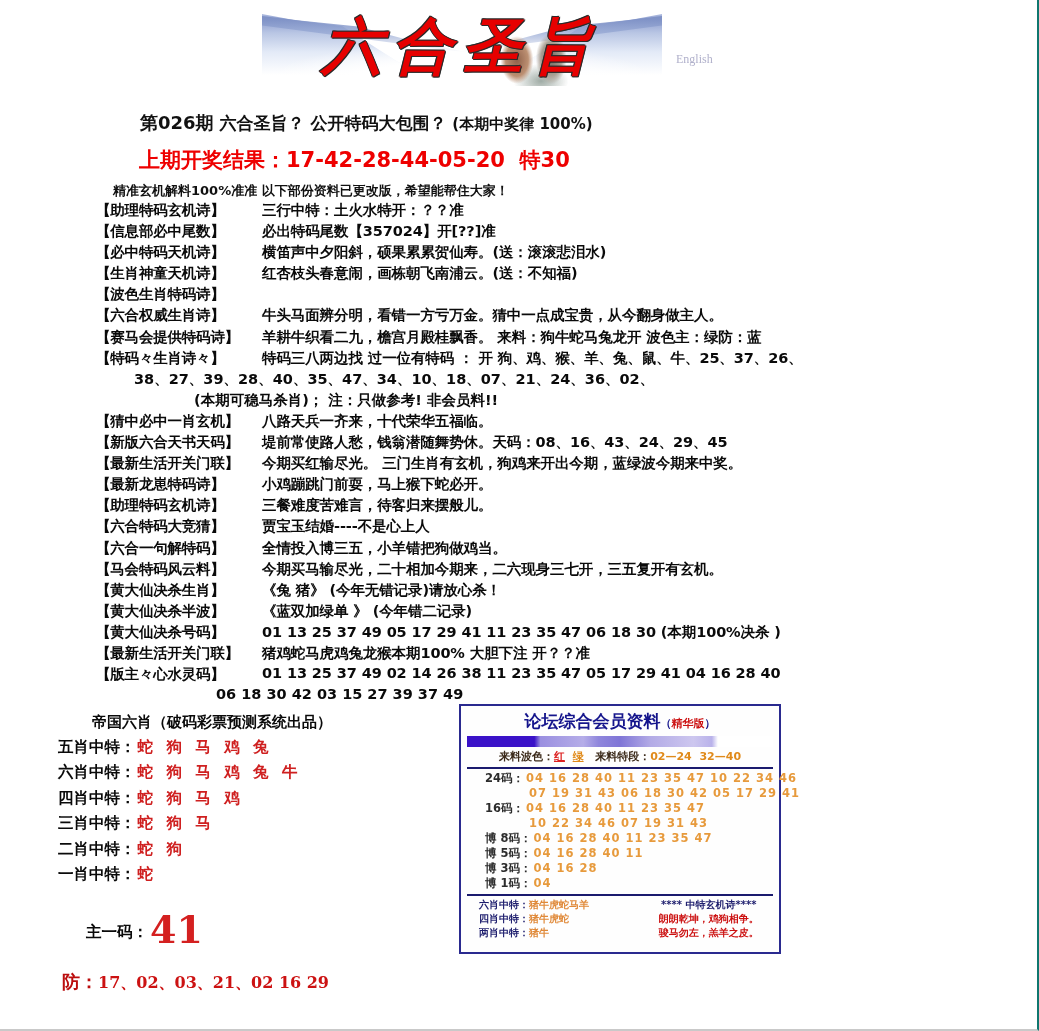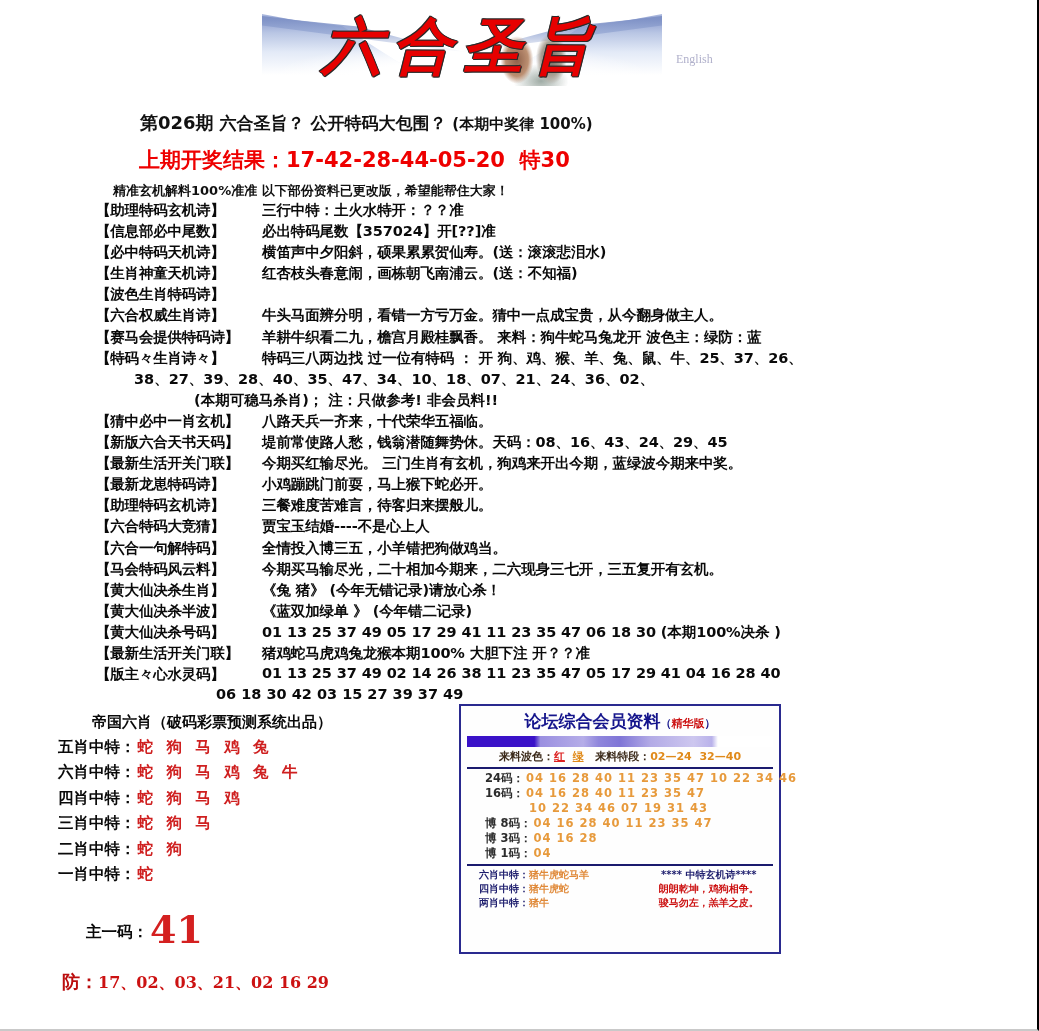--- a/index.html
+++ b/index.html
@@ -13,21 +13,21 @@
     position: relative;
     font-family: "DejaVu Sans", "Liberation Sans", sans-serif;
     overflow: hidden;
   }
   .page {
     position: relative;
     width: 1039px;
     height: 1031px;
     background: #ffffff;
     box-sizing: border-box;
-    border-right: 2px solid #000000;
+    border-right: 2px solid #0f766e;
     border-bottom: 2px solid #c9c9c9;
   }
 
   
   .banner {
     position: absolute;
     left: 262px;
     top: 0px;
     width: 400px;
     height: 100px;
@@ -461,23 +461,25 @@
     <div class="panel-title">
       <span>论坛综合会员资料</span><span class="paren">（</span><span class="sub">精华版</span><span class="paren">）</span>
     </div>
     <div class="gradbar"></div>
     <div class="panel-sub">
       <span class="k">来料波色：</span><span class="red">红</span>&nbsp;&nbsp;<span class="grn">绿</span>&nbsp;&nbsp;&nbsp;<span class="k">来料特段：</span><span class="org">02—24</span>&nbsp;&nbsp;<span class="org">32—40</span>
     </div>
     <hr class="panel-hr">
     <div id="panel-codes">
         <div class="code-row"><span class="lab">24码：</span><span class="nums">04  16  28  40  11  23  35  47  10  22  34  46</span></div>
+        <div class="code-row cont2"><span class="nums">07  19  31  43  06  18  30  42  05  17  29  41</span></div>
         <div class="code-row"><span class="lab">16码：</span><span class="nums">04  16  28  40  11  23  35  47</span></div>
         <div class="code-row cont2"><span class="nums">10  22  34  46  07  19  31  43</span></div>
         <div class="code-row"><span class="lab">博 8码：</span><span class="nums">04  16  28  40  11  23  35  47</span></div>
+        <div class="code-row"><span class="lab">博 5码：</span><span class="nums">04  16  28  40  11</span></div>
         <div class="code-row"><span class="lab">博 3码：</span><span class="nums">04  16  28</span></div>
         <div class="code-row"><span class="lab">博 1码：</span><span class="nums">04</span></div>
       </div>
     <hr class="panel-hr">
     <div class="panel-bottom">
       <div class="pb-left" id="pb-left">
           <div class="pb-row"><span>六肖中特：</span><span class="zz">猪牛虎蛇马羊</span></div>
           <div class="pb-row"><span>四肖中特：</span><span class="zz">猪牛虎蛇</span></div>
           <div class="pb-row"><span>两肖中特：</span><span class="zz">猪牛</span></div>
         </div>

